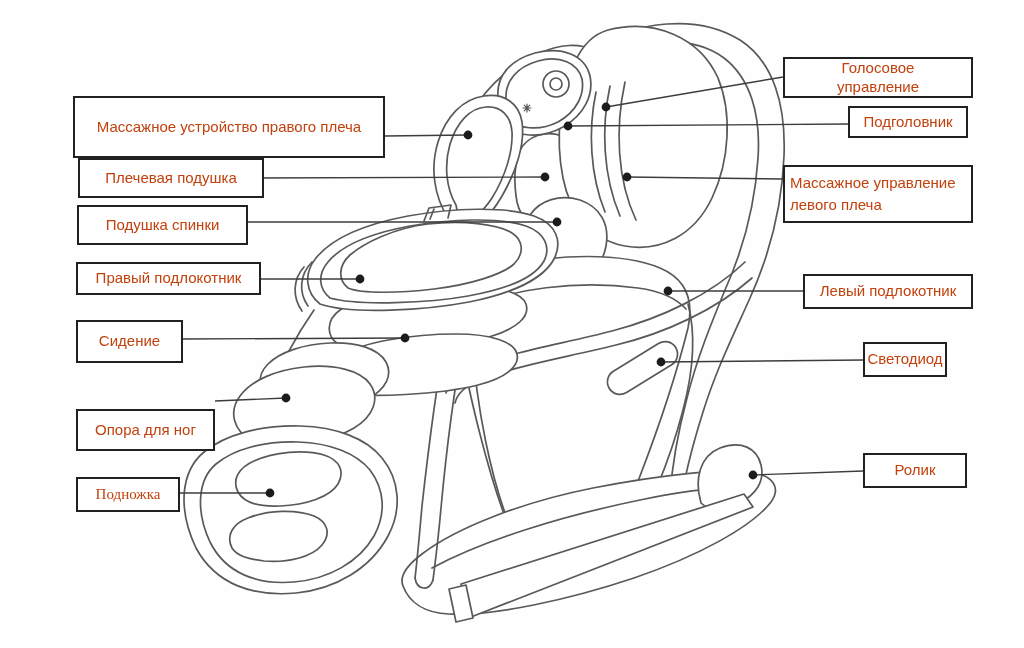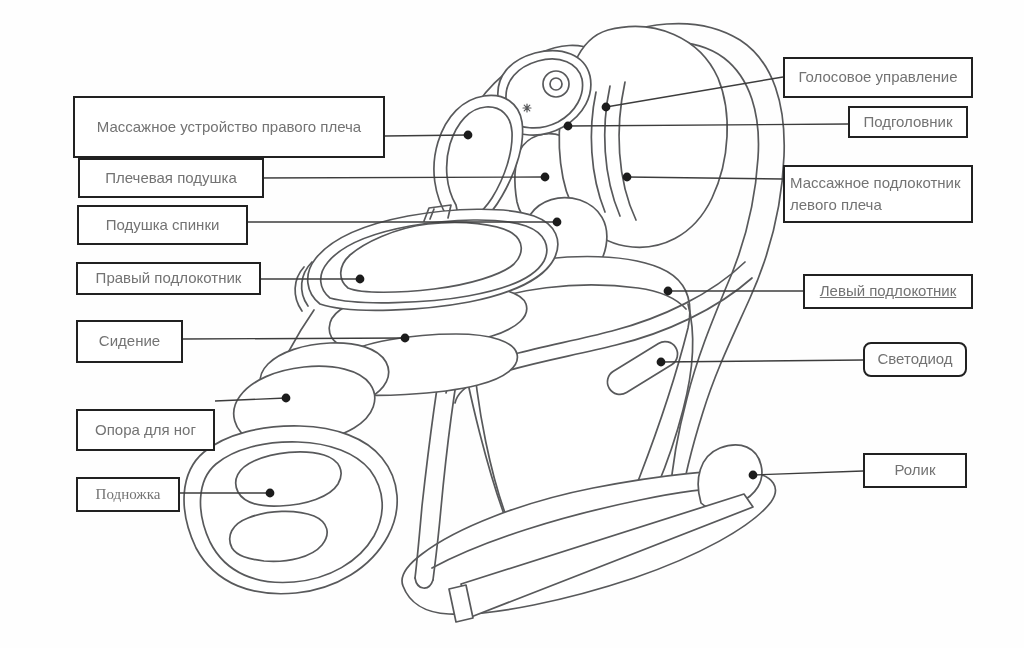--- a/index.html
+++ b/index.html
@@ -9,28 +9,28 @@
     background:#fefefe;
     font-family:"Liberation Sans", sans-serif;
     overflow:hidden;
   }
   .chart-svg{position:absolute;left:0;top:0;}
   .label{
     position:absolute;
     box-sizing:border-box;
     border:2px solid #212121;
     background:#ffffff;
-    color:#737373;
+    color:#c2410c;
     font-size:15px;
     line-height:1.25;
     display:flex;
     align-items:center;
     justify-content:center;
     text-align:center;
-    padding:2px 5px;
+    padding:2px 14px;
     z-index:3;
   }
   .label.two-line{
     justify-content:flex-start;
     text-align:left;
     line-height:1.45;
     padding-left:5px;
   }
 </style>
 </head>
@@ -136,18 +136,18 @@
   <div class="label" style="left:73px;  top:96px;  width:312px; height:62px;">Массажное устройство правого плеча</div>
   <div class="label" style="left:78px;  top:158px; width:186px; height:40px;">Плечевая подушка</div>
   <div class="label" style="left:77px;  top:205px; width:171px; height:40px;">Подушка спинки</div>
   <div class="label" style="left:76px;  top:262px; width:185px; height:33px;">Правый подлокотник</div>
   <div class="label" style="left:76px;  top:320px; width:107px; height:43px;">Сидение</div>
   <div class="label" style="left:76px;  top:385px; width:139px; height:42px;margin-top:24px;">Опора для ног</div>
   <div class="label" style="left:76px;  top:477px; width:104px; height:35px;font-family:Liberation Serif, serif;">Подножка</div>
 
   <div class="label" style="left:783px; top:57px;  width:190px; height:41px;">Голосовое управление</div>
   <div class="label" style="left:848px; top:106px; width:120px; height:32px;">Подголовник</div>
-  <div class="label two-line" style="left:783px; top:165px; width:190px; height:58px;">Массажное подлокотник левого плеча</div>
-  <div class="label" style="left:803px; top:274px; width:170px; height:35px;text-decoration:underline;">Левый подлокотник</div>
-  <div class="label" style="left:863px; top:342px; width:104px; height:35px;border-radius:8px;">Светодиод</div>
+  <div class="label two-line" style="left:783px; top:165px; width:190px; height:58px;">Массажное управление левого плеча</div>
+  <div class="label" style="left:803px; top:274px; width:170px; height:35px;">Левый подлокотник</div>
+  <div class="label" style="left:863px; top:342px; width:84px; height:35px;">Светодиод</div>
   <div class="label" style="left:863px; top:453px; width:104px; height:35px;">Ролик</div>
 
 </div>
 
 </body></html>

